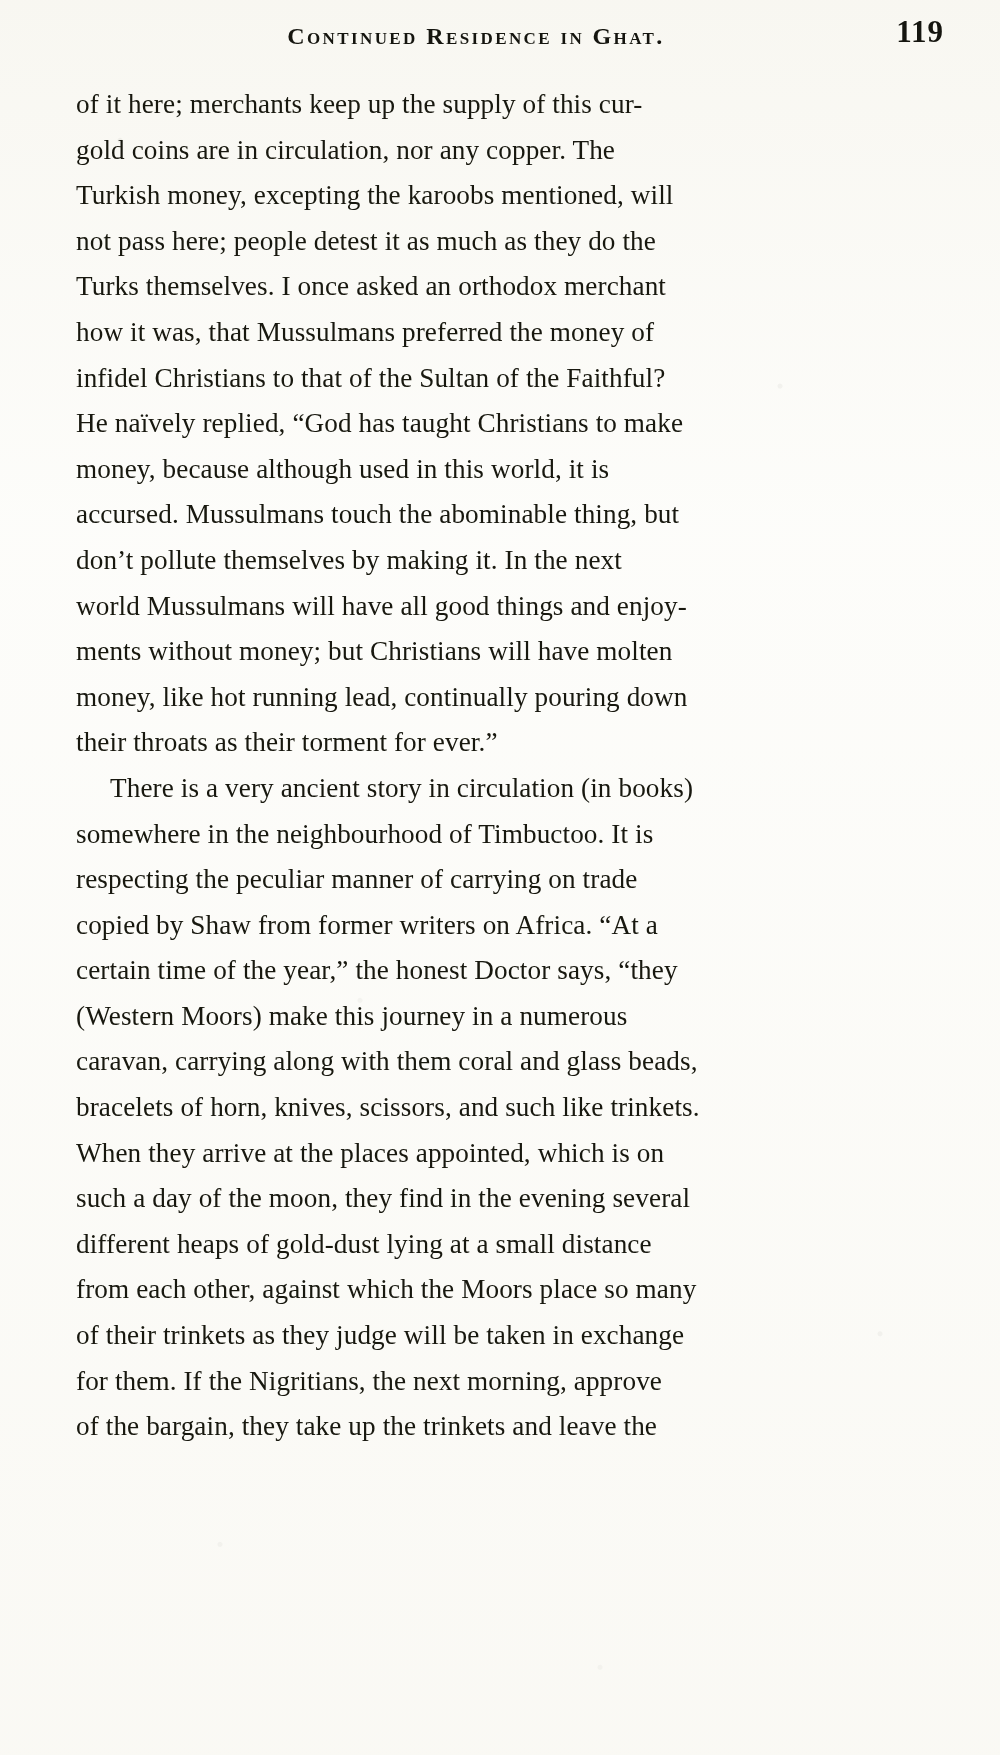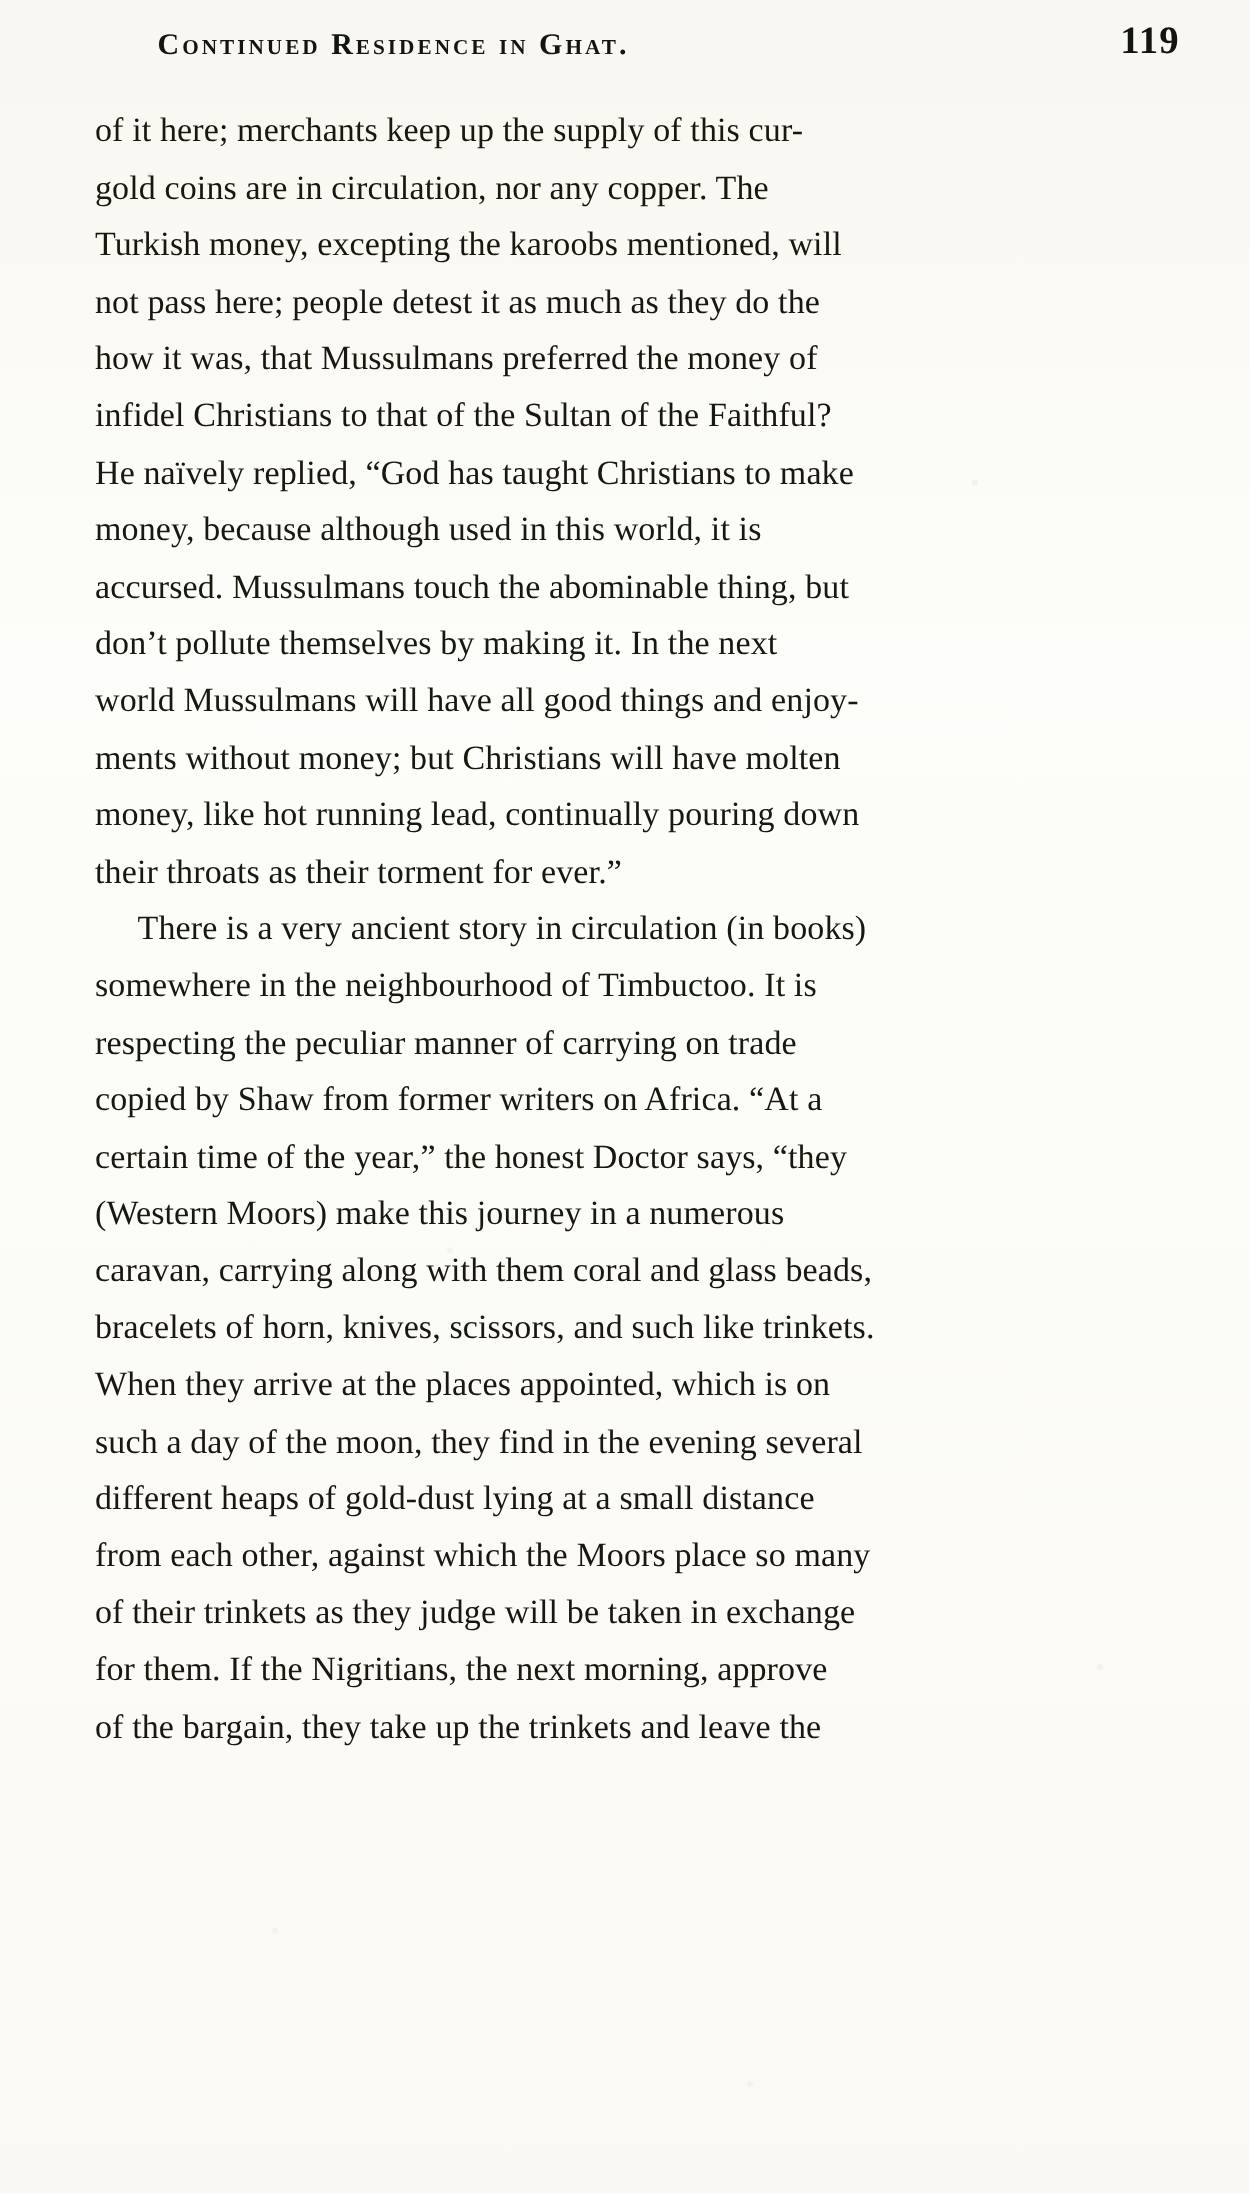--- a/index.html
+++ b/index.html
@@ -43,20 +43,21 @@
     left: 60px;
     top: 14px;
     width: 890px;
     height: 46px;
   }
   .running-title {
     position: absolute;
     left: 66px;
     top: 9px;
     width: 700px;
+    text-align: center;
     font-variant: small-caps;
     font-size: 24px;
     letter-spacing: 2.4px;
     font-weight: 700;
     color: #15150f;
     white-space: nowrap;
   }
   .page-number {
     position: absolute;
     right: 6px;
@@ -95,20 +96,21 @@
     <div class="running-title">Continued Residence in Ghat.</div>
     <div class="page-number">119</div>
   </div>
 
   <div class="body-text">
       <div class="paragraph">
         <div class="line">of it here; merchants keep up the supply of this cur-</div>
         <div class="line">gold coins are in circulation, nor any copper. The</div>
         <div class="line">Turkish money, excepting the karoobs mentioned, will</div>
         <div class="line">not pass here; people detest it as much as they do the</div>
+        <div class="line">Turks themselves.   I once asked an orthodox merchant</div>
         <div class="line">how it was, that Mussulmans preferred the money of</div>
         <div class="line">infidel Christians to that of the Sultan of the Faithful?</div>
         <div class="line">He naïvely replied, “God has taught Christians to make</div>
         <div class="line">money, because although used in this world, it is</div>
         <div class="line">accursed.  Mussulmans touch the abominable thing, but</div>
         <div class="line">don’t pollute themselves by making it.  In the next</div>
         <div class="line">world Mussulmans will have all good things and enjoy-</div>
         <div class="line">ments without money; but Christians will have molten</div>
         <div class="line">money, like hot running lead, continually pouring down</div>
         <div class="line">their throats as their torment for ever.”</div>

